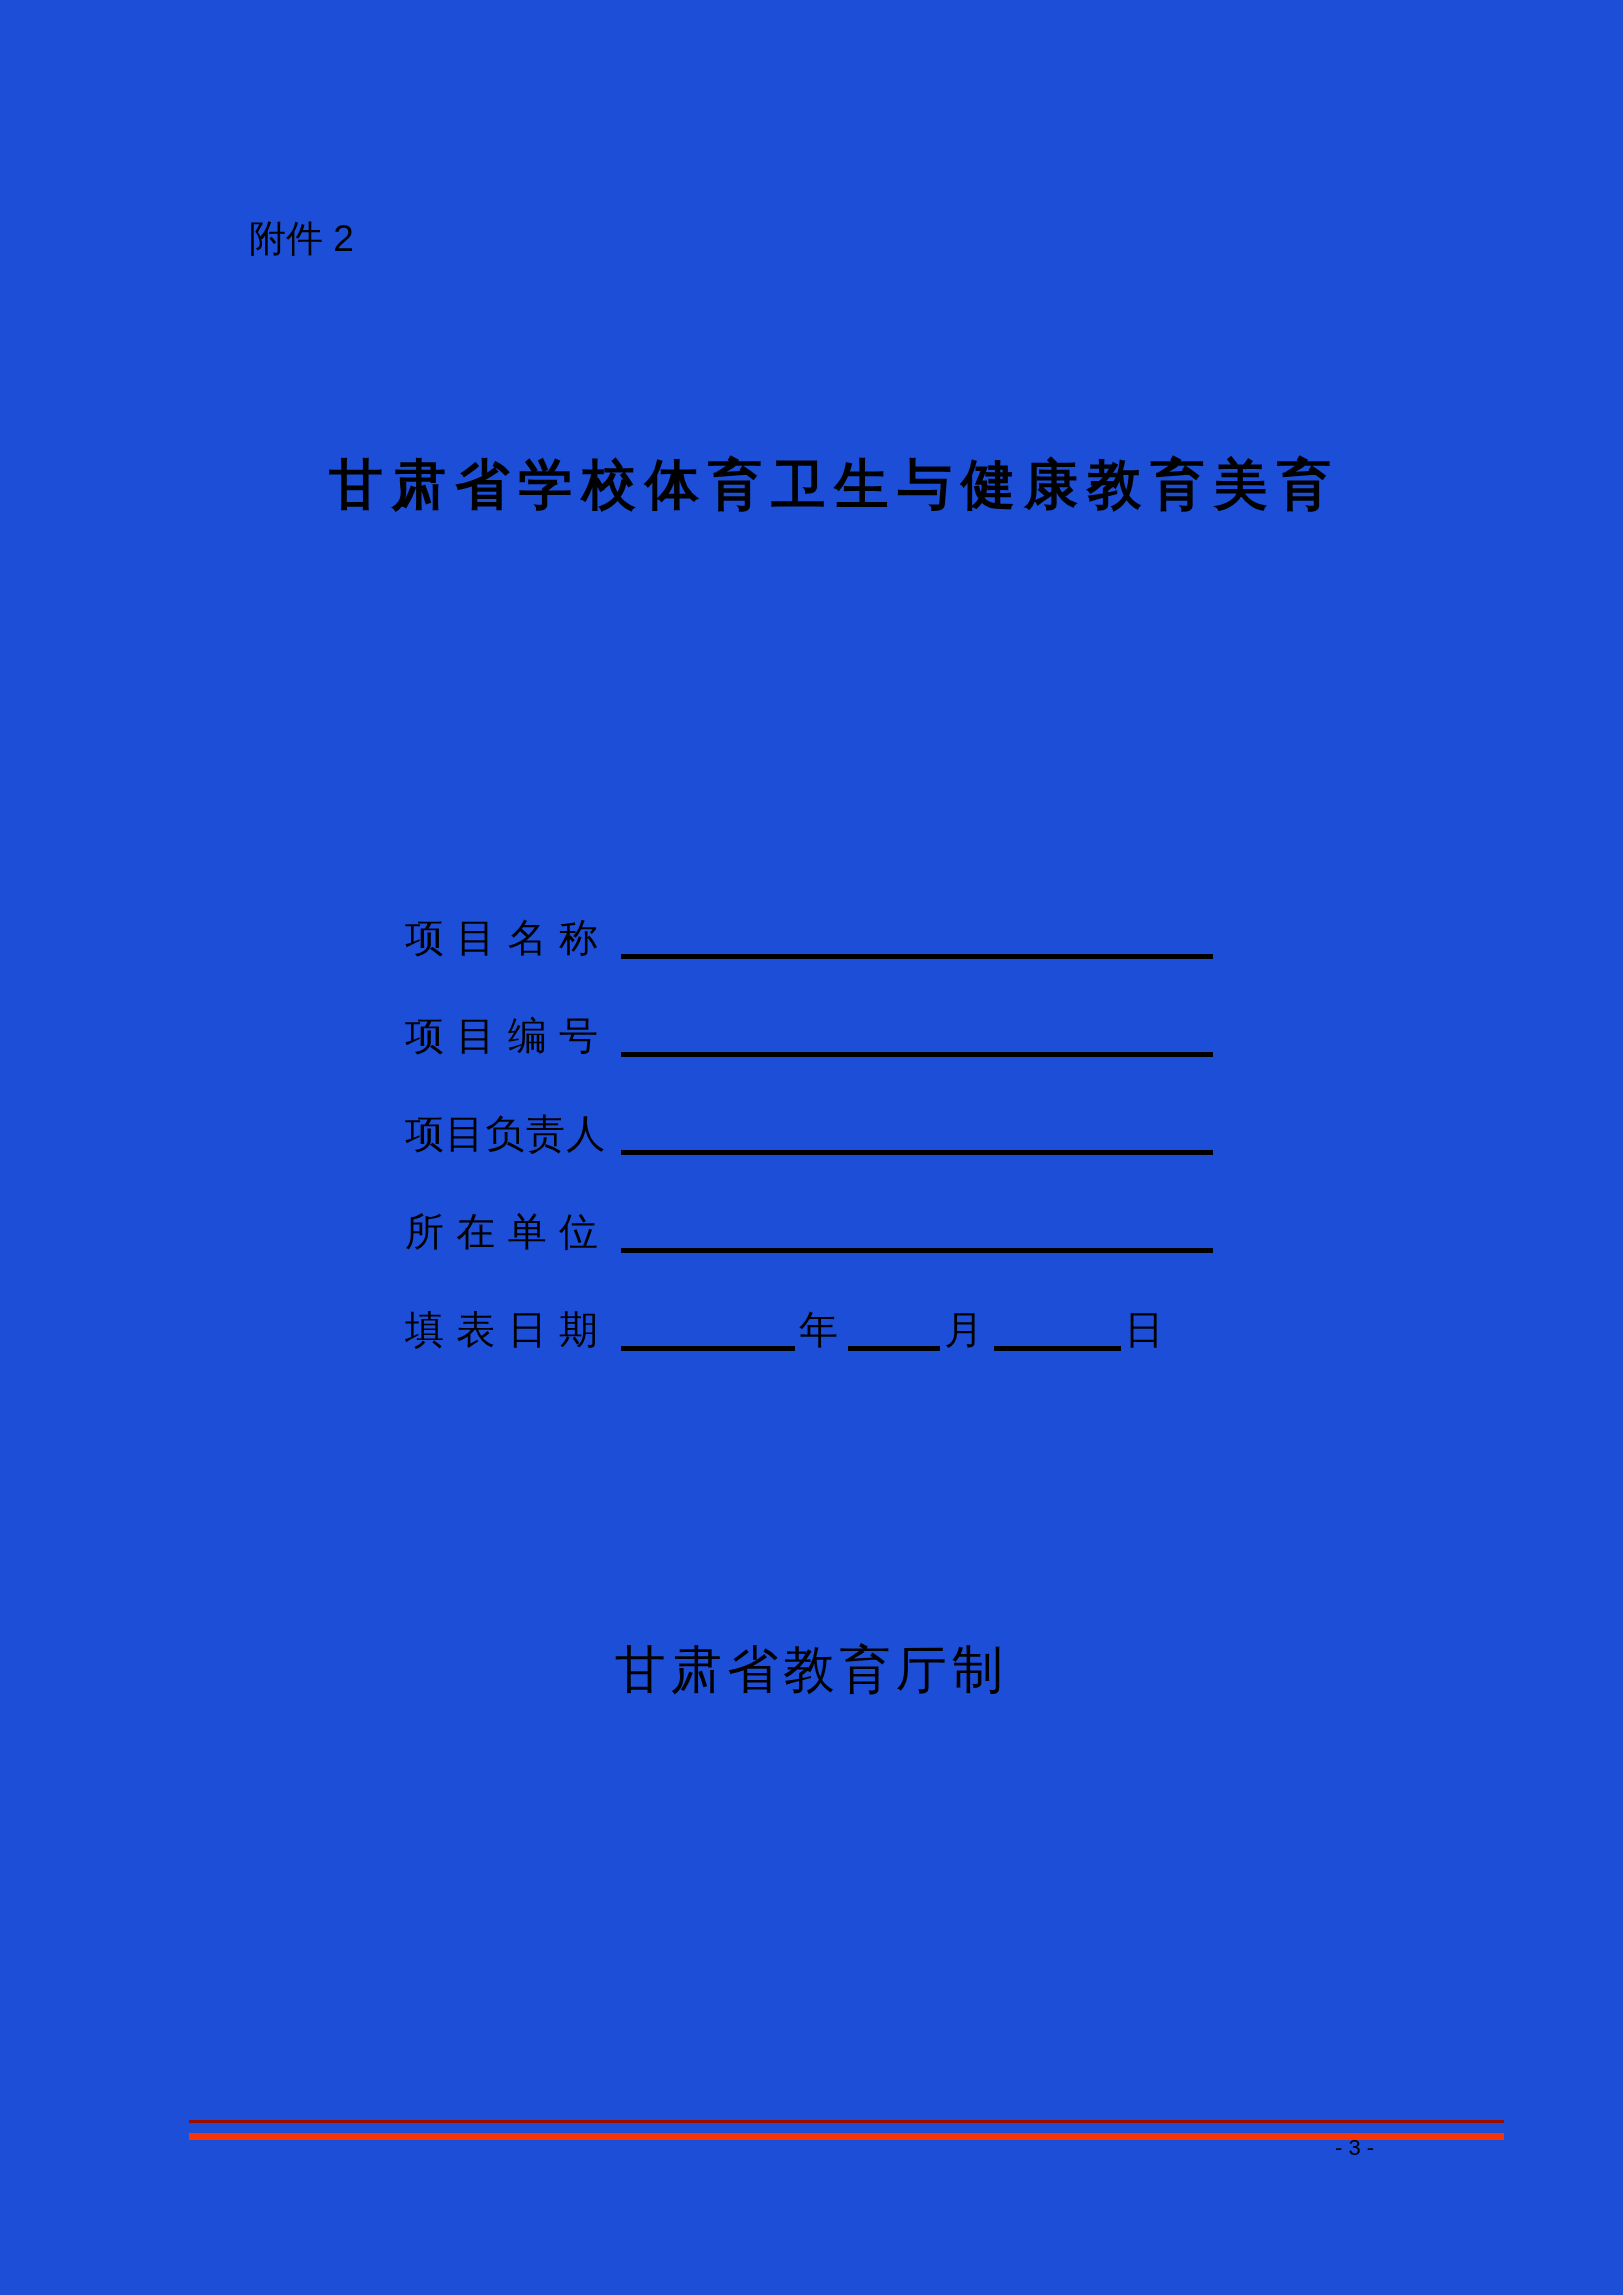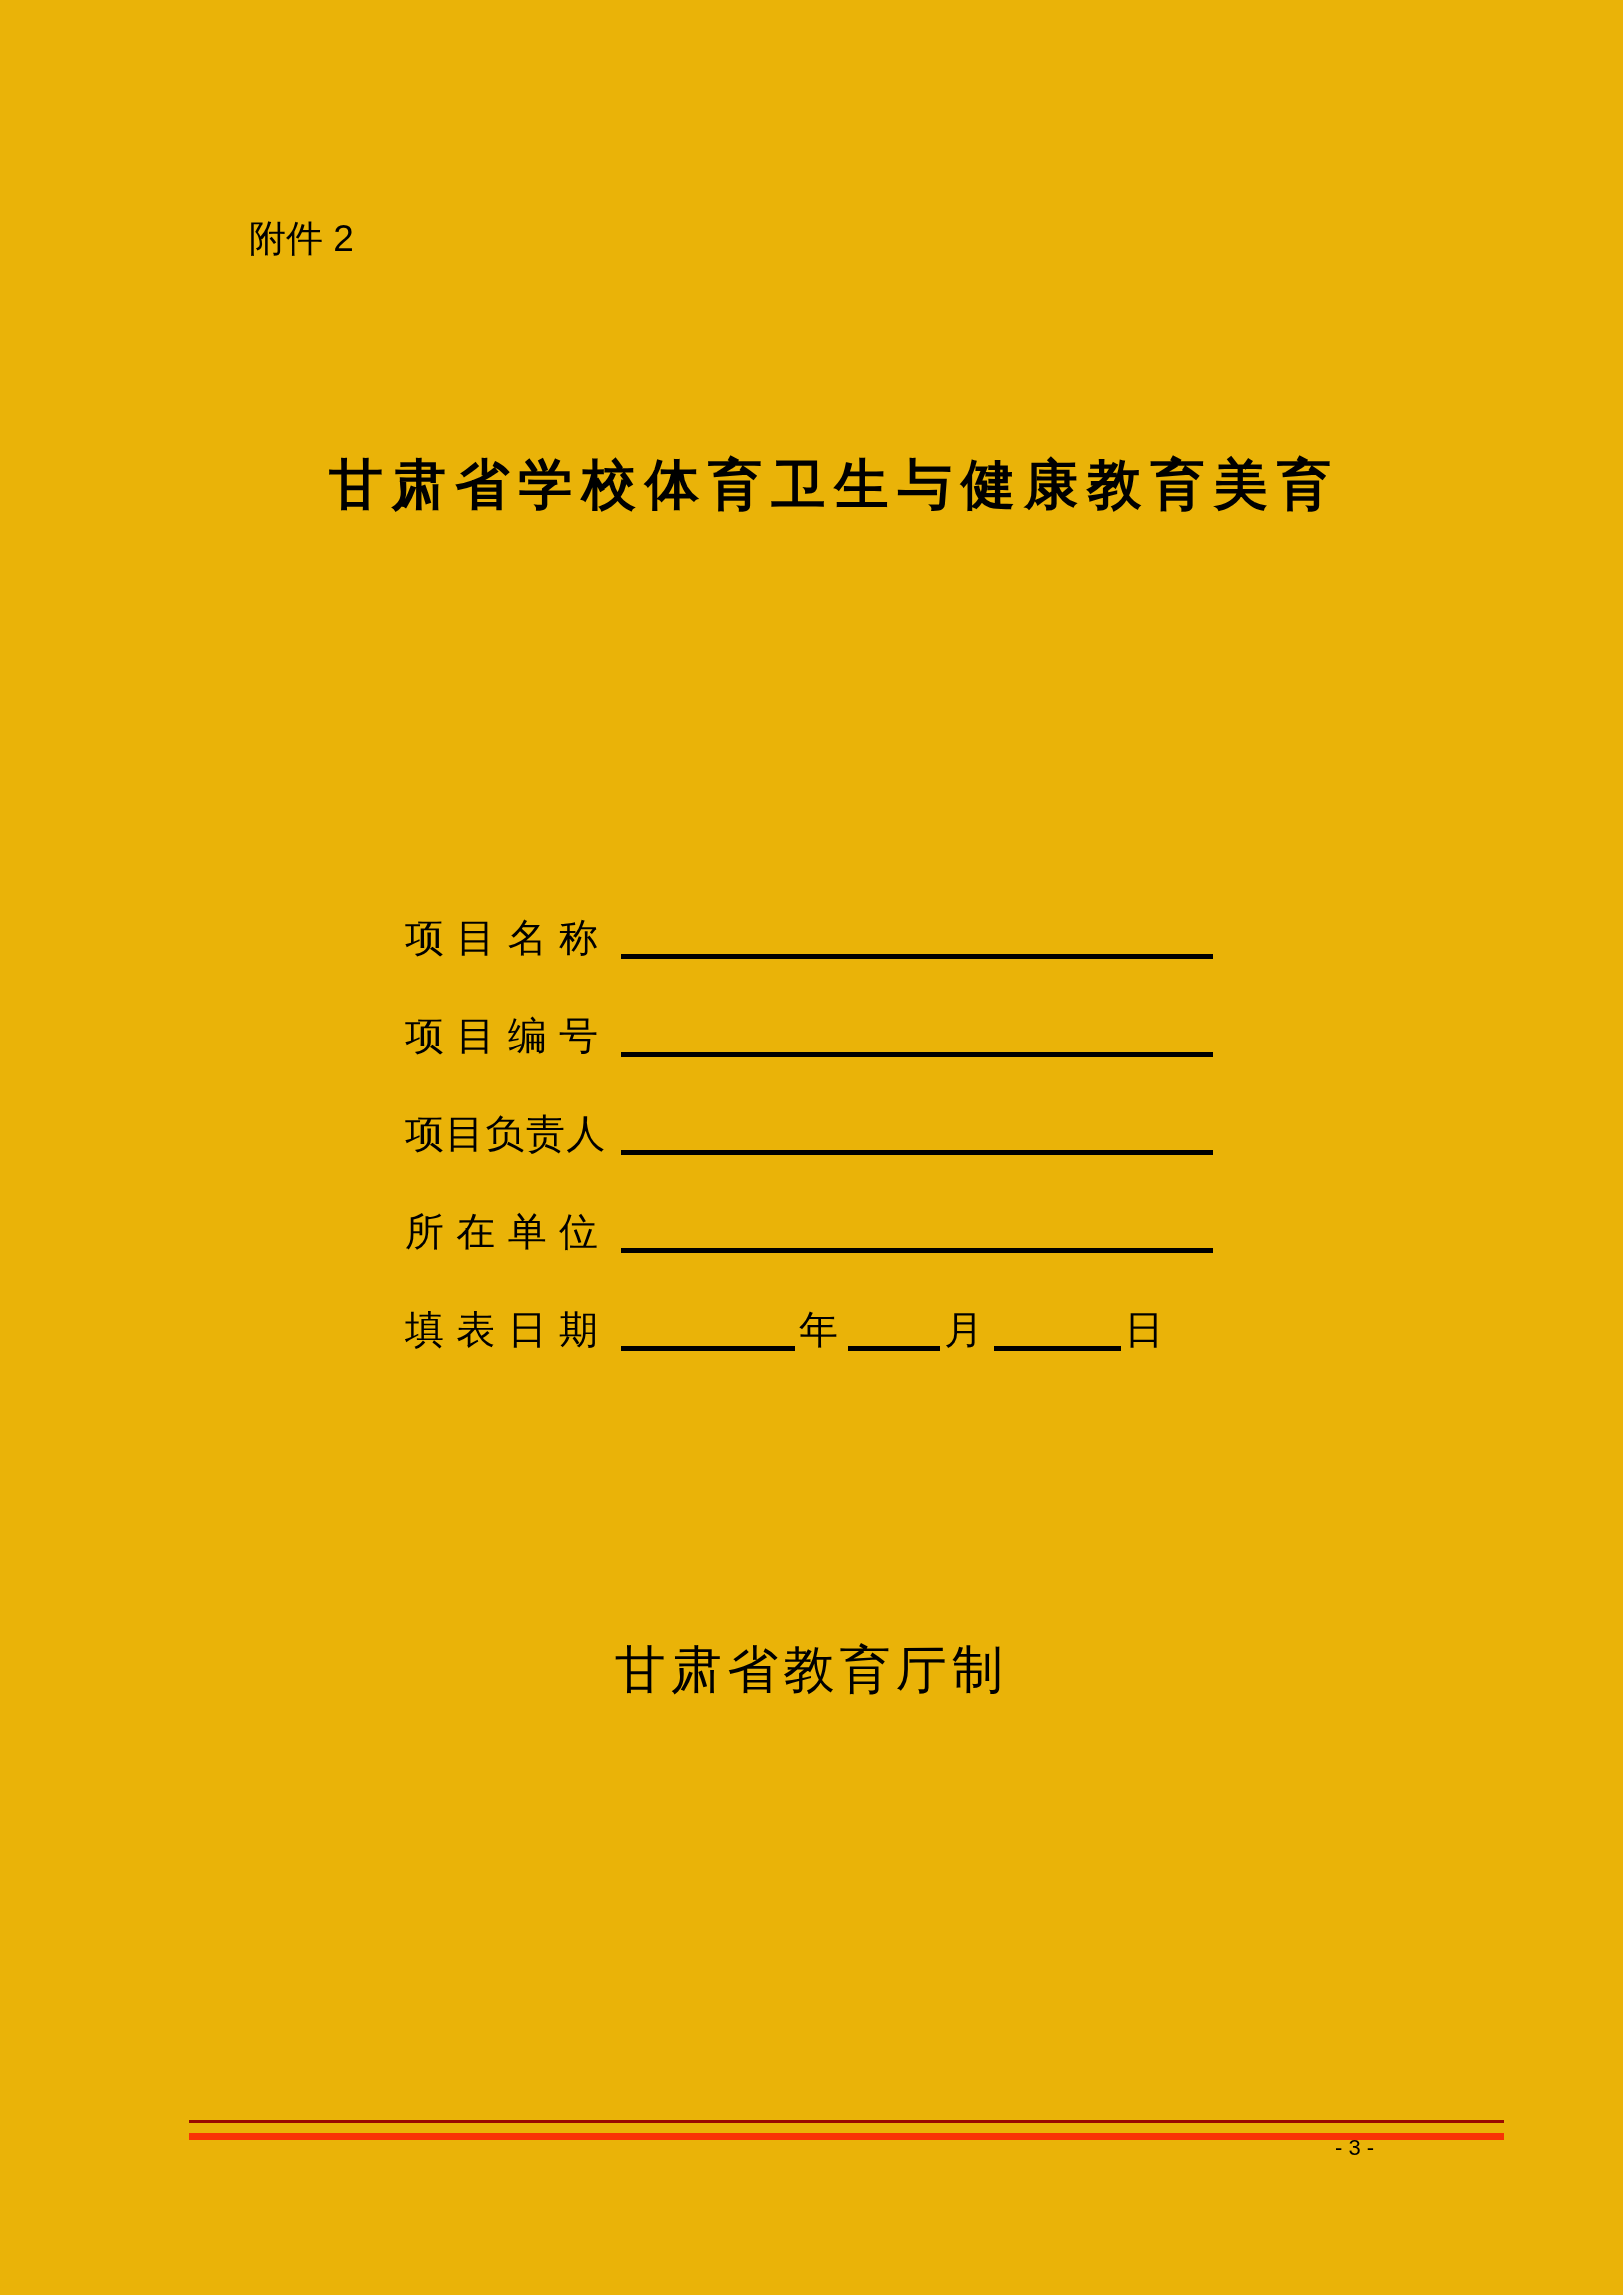--- a/index.html
+++ b/index.html
@@ -4,21 +4,21 @@
 <style>
   html, body {
     margin: 0;
     padding: 0;
     background: #ffffff;
   }
   .page {
     position: relative;
     width: 1623px;
     height: 2295px;
-    background: #eab308;
+    background: #1d4ed8;
     overflow: hidden;
     font-family: "Liberation Serif", serif;
     color: #000000;
   }
 
   
   .attachment {
     position: absolute;
     left: 249px;
     top: 217px;

